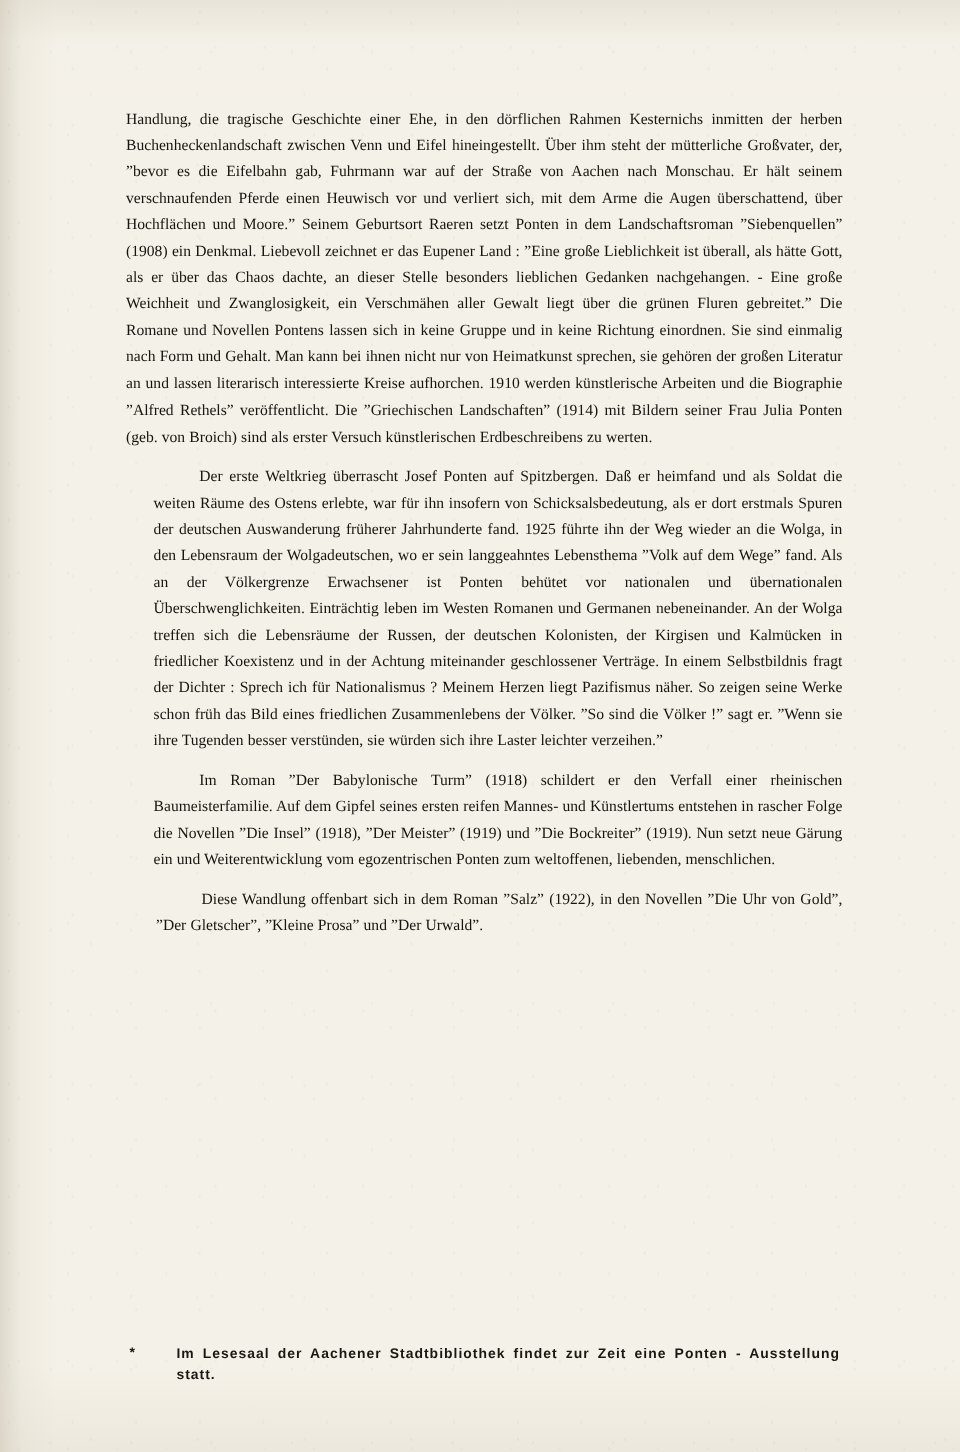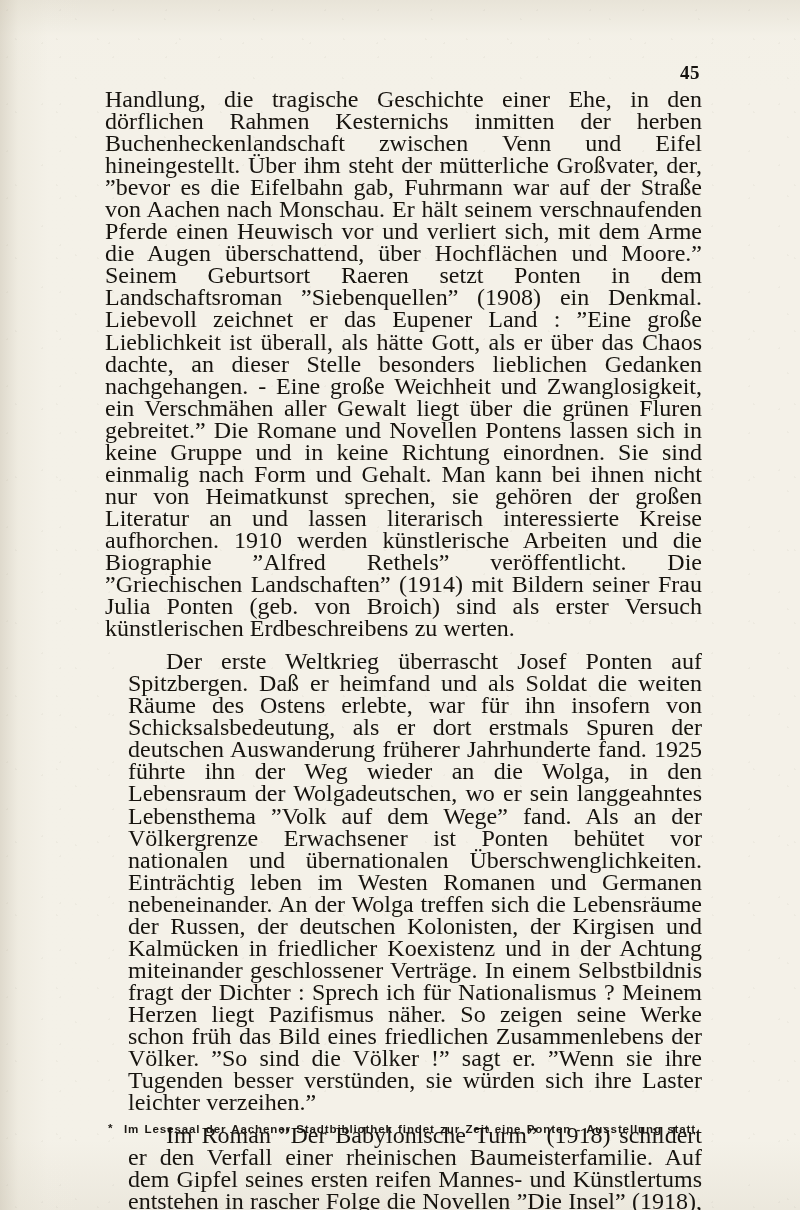--- a/index.html
+++ b/index.html
@@ -60,21 +60,21 @@
   
   .textblock {
     position: absolute;
     left: 105px;
     top: 88px;
     width: 597px;
   }
 
   p.para {
     margin: 0;
-    font-size: 24px;
+    font-size: 13px;
     line-height: 22.05px;
     text-align: justify;
     text-align-last: left;
     text-justify: inter-word;
     word-spacing: 0.2px;
     color: #17140f;
     -webkit-font-smoothing: antialiased;
   }
   p.para + p.para {
     margin-top: 11px;
@@ -112,20 +112,21 @@
     text-align: left;
     line-height: 14px;
   }
   .footnote .fn-body {
     flex: 1;
   }
   .footnote .fn-line1 {
     display: block;
     text-align: justify;
     text-align-last: justify;
+    margin-left: 23px;
   }
   .footnote .fn-line2 {
     display: block;
     margin-top: 1px;
     padding-left: 10px;
   }
 
   
   .grain {
     position: absolute;
@@ -139,26 +140,26 @@
       radial-gradient(circle at 85% 33%, #7a7464 0 1px, transparent 1px);
     background-size: 53px 47px, 67px 61px, 41px 73px, 89px 59px;
   }
 </style>
 </head>
 <body>
 
 <div class="page">
   <div class="page-inner">
 
-    <div class="folio">45</div>
 
     <div class="textblock">
       <p class="para">Handlung, die tragische Geschichte einer Ehe, in den dörflichen Rahmen Kesternichs inmitten der herben Buchenheckenlandschaft zwischen Venn und Eifel hineingestellt. Über ihm steht der mütterliche Großvater, der, ”bevor es die Eifelbahn gab, Fuhrmann war auf der Straße von Aachen nach Monschau. Er hält seinem verschnaufenden Pferde einen Heuwisch vor und verliert sich, mit dem Arme die Augen überschattend, über Hochflächen und Moore.” Seinem Geburtsort Raeren setzt Ponten in dem Landschaftsroman ”Siebenquellen” (1908) ein Denkmal. Liebevoll zeichnet er das Eupener Land : ”Eine große Lieblichkeit ist überall, als hätte Gott, als er über das Chaos dachte, an dieser Stelle besonders lieblichen Gedanken nachgehangen. - Eine große Weichheit und Zwanglosigkeit, ein Verschmähen aller Gewalt liegt über die grünen Fluren gebreitet.” Die Romane und Novellen Pontens lassen sich in keine Gruppe und in keine Richtung einordnen. Sie sind einmalig nach Form und Gehalt. Man kann bei ihnen nicht nur von Heimatkunst sprechen, sie gehören der großen Literatur an und lassen literarisch interessierte Kreise aufhorchen. 1910 werden künstlerische Arbeiten und die Biographie ”Alfred Rethels” veröffentlicht. Die ”Griechischen Landschaften” (1914) mit Bildern seiner Frau Julia Ponten (geb. von Broich) sind als erster Versuch künstlerischen Erdbeschreibens zu werten.</p>
       <p class="para indent">Der erste Weltkrieg überrascht Josef Ponten auf Spitzbergen. Daß er heimfand und als Soldat die weiten Räume des Ostens erlebte, war für ihn insofern von Schicksalsbedeutung, als er dort erstmals Spuren der deutschen Auswanderung früherer Jahrhunderte fand. 1925 führte ihn der Weg wieder an die Wolga, in den Lebensraum der Wolgadeutschen, wo er sein langgeahntes Lebensthema ”Volk auf dem Wege” fand. Als an der Völkergrenze Erwachsener ist Ponten behütet vor nationalen und übernationalen Überschwenglichkeiten. Einträchtig leben im Westen Romanen und Germanen nebeneinander. An der Wolga treffen sich die Lebensräume der Russen, der deutschen Kolonisten, der Kirgisen und Kalmücken in friedlicher Koexistenz und in der Achtung miteinander geschlossener Verträge. In einem Selbstbildnis fragt der Dichter : Sprech ich für Nationalismus ? Meinem Herzen liegt Pazifismus näher. So zeigen seine Werke schon früh das Bild eines friedlichen Zusammenlebens der Völker. ”So sind die Völker !” sagt er. ”Wenn sie ihre Tugenden besser verstünden, sie würden sich ihre Laster leichter verzeihen.”</p>
       <p class="para indent">Im Roman ”Der Babylonische Turm” (1918) schildert er den Verfall einer rheinischen Baumeisterfamilie. Auf dem Gipfel seines ersten reifen Mannes- und Künstlertums entstehen in rascher Folge die Novellen ”Die Insel” (1918), ”Der Meister” (1919) und ”Die Bockreiter” (1919). Nun setzt neue Gärung ein und Weiterentwicklung vom egozentrischen Ponten zum weltoffenen, liebenden, menschlichen.</p>
+      <p class="para indent shifted">Diese Wandlung offenbart sich in dem Roman ”Salz” (1922), in den Novellen ”Die Uhr von Gold”, ”Der Gletscher”,  ”Kleine Prosa” und ”Der Urwald”.</p>
     </div>
 
     <div class="footnote">
       <div class="fn-row">
         <span class="fn-marker">*</span>
         <span class="fn-body">
           <span class="fn-line1">Im Lesesaal der Aachener Stadtbibliothek findet zur Zeit eine Ponten - Ausstellung statt.</span>
         </span>
       </div>
     </div>

